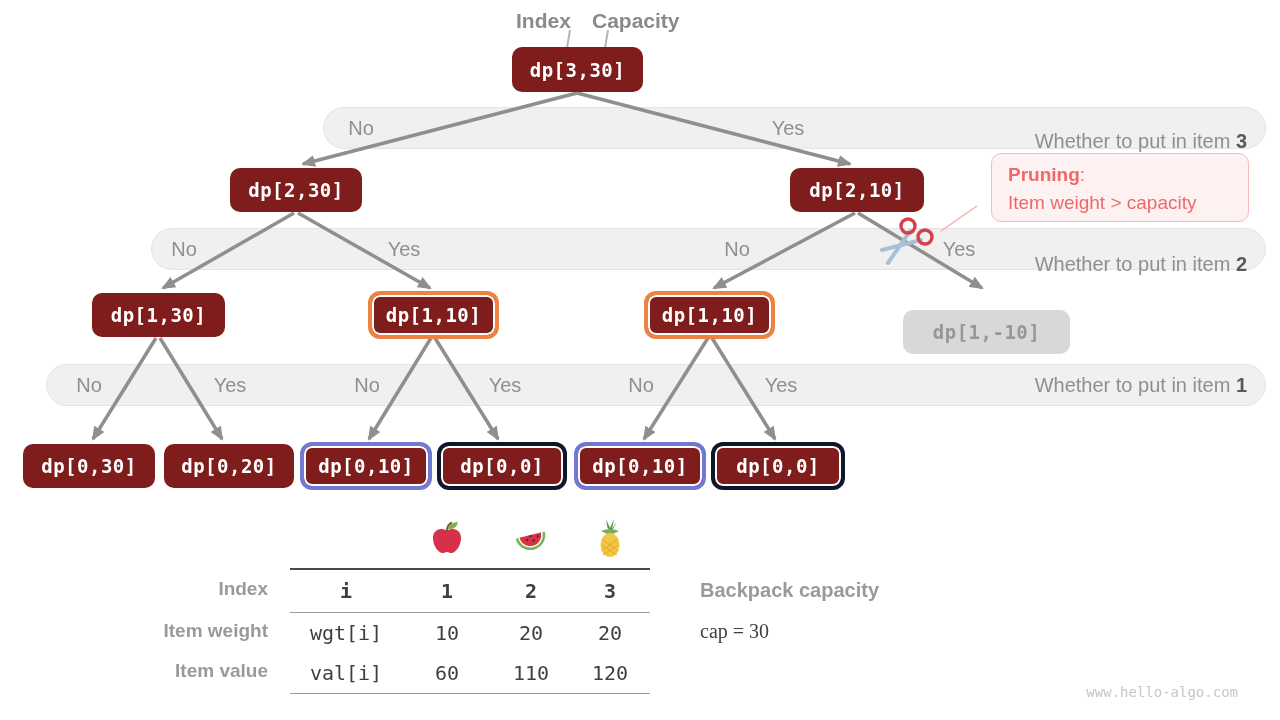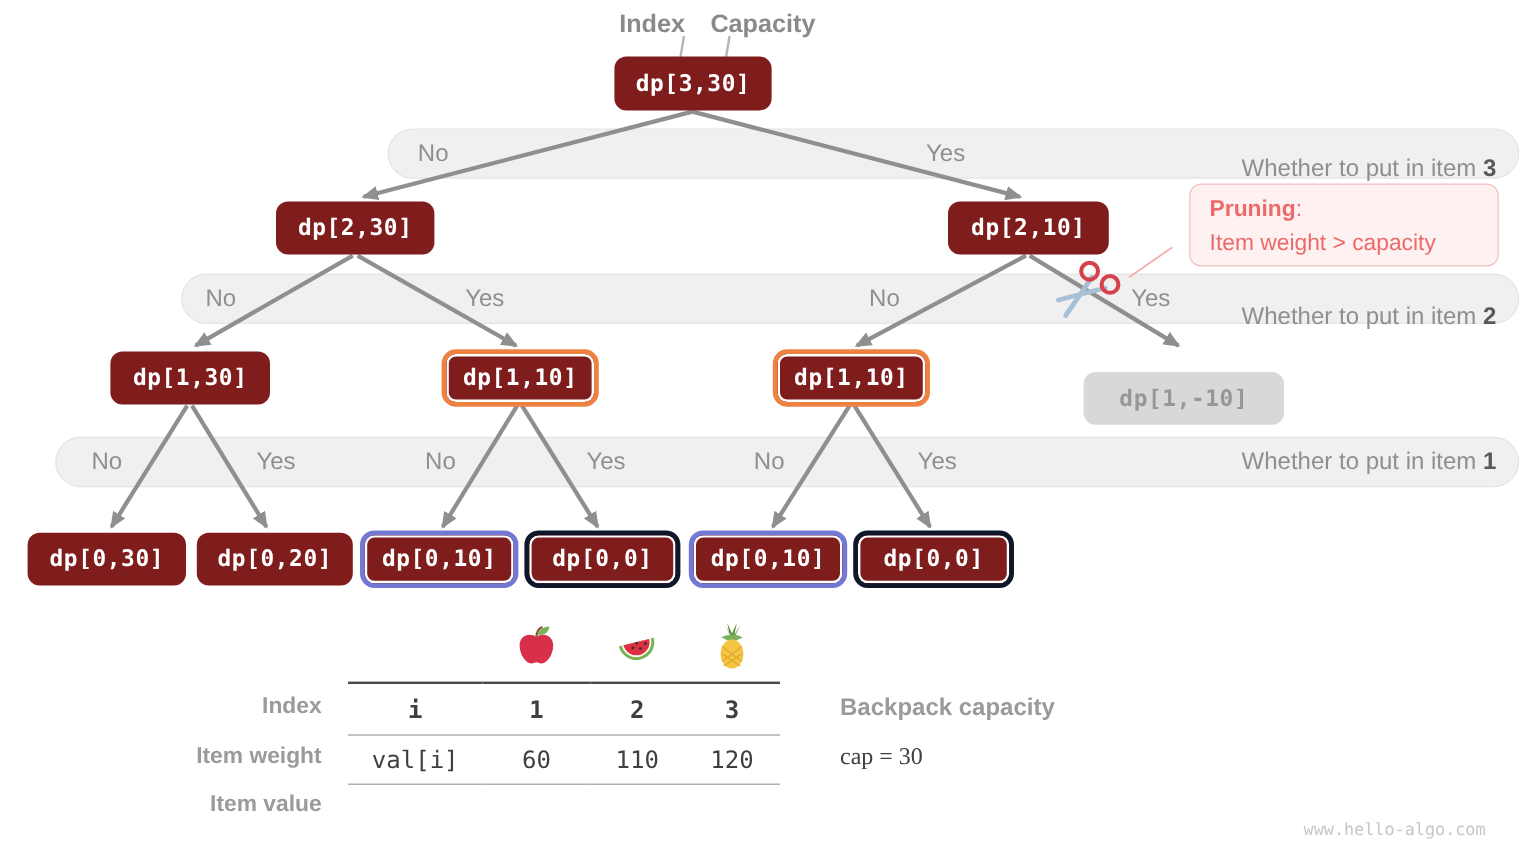--- a/index.html
+++ b/index.html
@@ -184,20 +184,26 @@
           </g>
         </svg>
       </td>
     </tr>
     <tr class="header-row">
       <td>i</td>
       <td>1</td>
       <td>2</td>
       <td>3</td>
     </tr>
+    <tr class="data-row">
+      <td>wgt[i]</td>
+      <td>10</td>
+      <td>20</td>
+      <td>20</td>
+    </tr>
     <tr class="data-row last-row">
       <td>val[i]</td>
       <td>60</td>
       <td>110</td>
       <td>120</td>
     </tr>
   </tbody>
     </table>
 
   <div class="row-label" style="top:578px;">Index</div>

